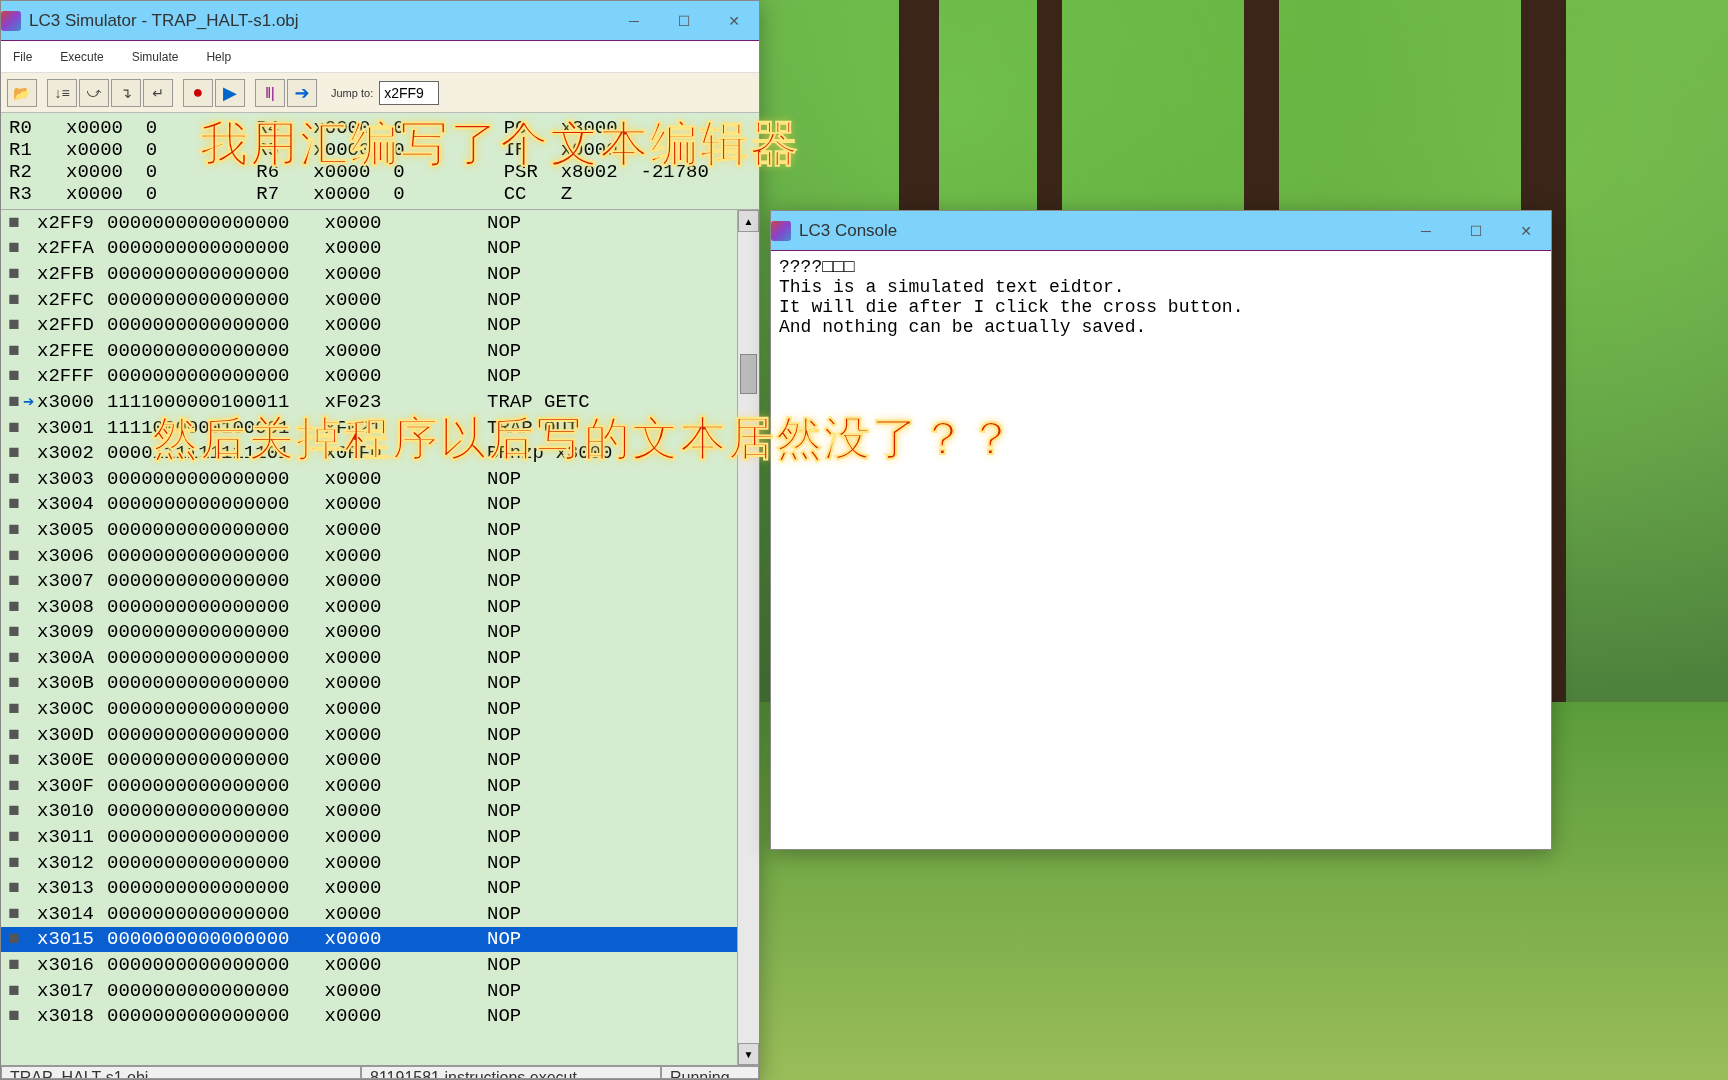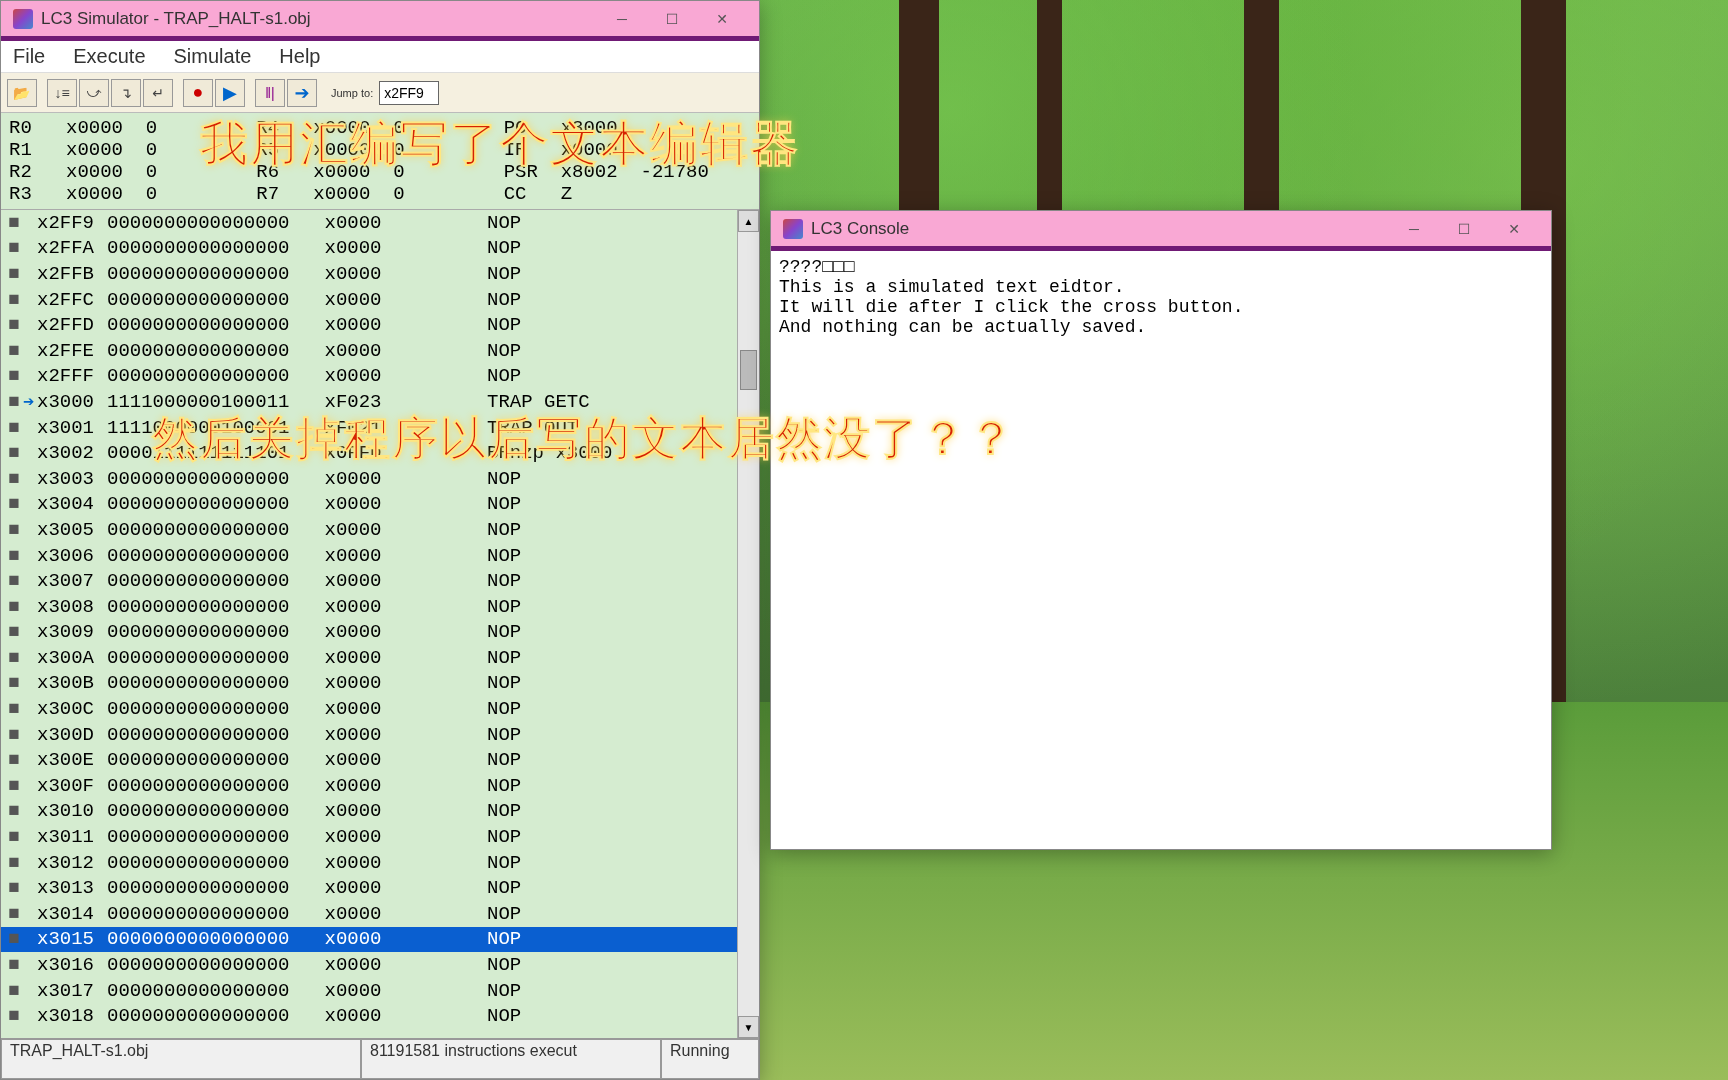--- a/index.html
+++ b/index.html
@@ -22,31 +22,31 @@
       radial-gradient(circle at 90% 15%,rgba(140,210,90,.6) 0,transparent 30%),
       radial-gradient(circle at 65% 25%,rgba(80,160,50,.5) 0,transparent 40%);
   }
   .grass { position:absolute; left:0; right:0; bottom:0; height:35%;
     background:linear-gradient(to bottom,#5a9c3a,#7aac4a,#9abd5a); }
 
   
   .win { position:absolute; background:#fff; border:1px solid #888;
     box-shadow:0 4px 20px rgba(0,0,0,.3); display:flex; flex-direction:column; }
   .sim { left:0; top:0; width:760px; height:1080px; }
-  .titlebar { height:40px; background:#f9a8d4; display:flex; align-items:center;
-    padding:0 12px; border-bottom:5px solid #701a75; }
+  .titlebar { height:40px; background:#7dd3fc; display:flex; align-items:center;
+    padding:0 0; border-bottom:1px solid #701a75; }
   .titlebar .icon { width:20px; height:20px;
     background:linear-gradient(135deg,#c44,#84c,#48c); border-radius:3px; margin-right:8px; }
   .titlebar .title { flex:1; font-size:17px; color:#333; }
   .winbtns { display:flex; }
   .winbtn { width:50px; height:32px; display:flex; align-items:center;
     justify-content:center; font-size:14px; color:#555; cursor:pointer; }
 
   .menubar { height:32px; background:#fff; display:flex; align-items:center;
-    padding:0 8px; font-size:20px; color:#333; gap:20px; border-bottom:1px solid #ddd; }
+    padding:0 8px; font-size:12px; color:#333; gap:20px; border-bottom:1px solid #ddd; }
   .menuitem { cursor:pointer; padding:2px 4px; }
 
   .toolbar { height:40px; background:#f5f0e0; border-bottom:1px solid #bbb;
     display:flex; align-items:center; padding:0 6px; gap:2px; }
   .tbtn { width:30px; height:28px; border:1px solid #999; background:#f0ead8;
     display:flex; align-items:center; justify-content:center; font-size:14px;
     cursor:pointer; color:#444; }
   .tbtn.red { color:#c00; font-size:18px; }
   .tbtn.purple { color:#808; }
   .tbtn.blue { color:#06c; font-size:18px; }
@@ -72,21 +72,21 @@
   .hex { width:80px; padding-left:12px;text-align:center; }
   .dis { flex:1; padding-left:100px; }
   .vscroll { width:22px; background:#e8e8e8; border-left:1px solid #aaa;
     display:flex; flex-direction:column; }
   .vsbtn { height:22px; background:#ddd; border:1px solid #999;
     display:flex; align-items:center; justify-content:center; font-size:10px; cursor:pointer; }
   .vstrack { flex:1; position:relative; }
   .vsthumb { position:absolute; left:2px; right:2px; top:15%; height:40px;
     background:#bbb; border:1px solid #888; }
 
-  .status { height:41px; background:#f0f0f0; border-top:1px solid #999;
+  .status { height:14px; background:#f0f0f0; border-top:1px solid #999;
     display:flex; font-size:16px; color:#333; }
   .statcell { border:1px solid #999; padding:2px 8px; white-space:nowrap;
     overflow:hidden; }
   .sc1 { width:360px; }
   .sc2 { width:300px; }
   .sc3 { flex:1; }
 
   
   .console { left:770px; top:210px; width:782px; height:640px; }
   .conbody { flex:1; background:#fff; padding:6px 8px;

